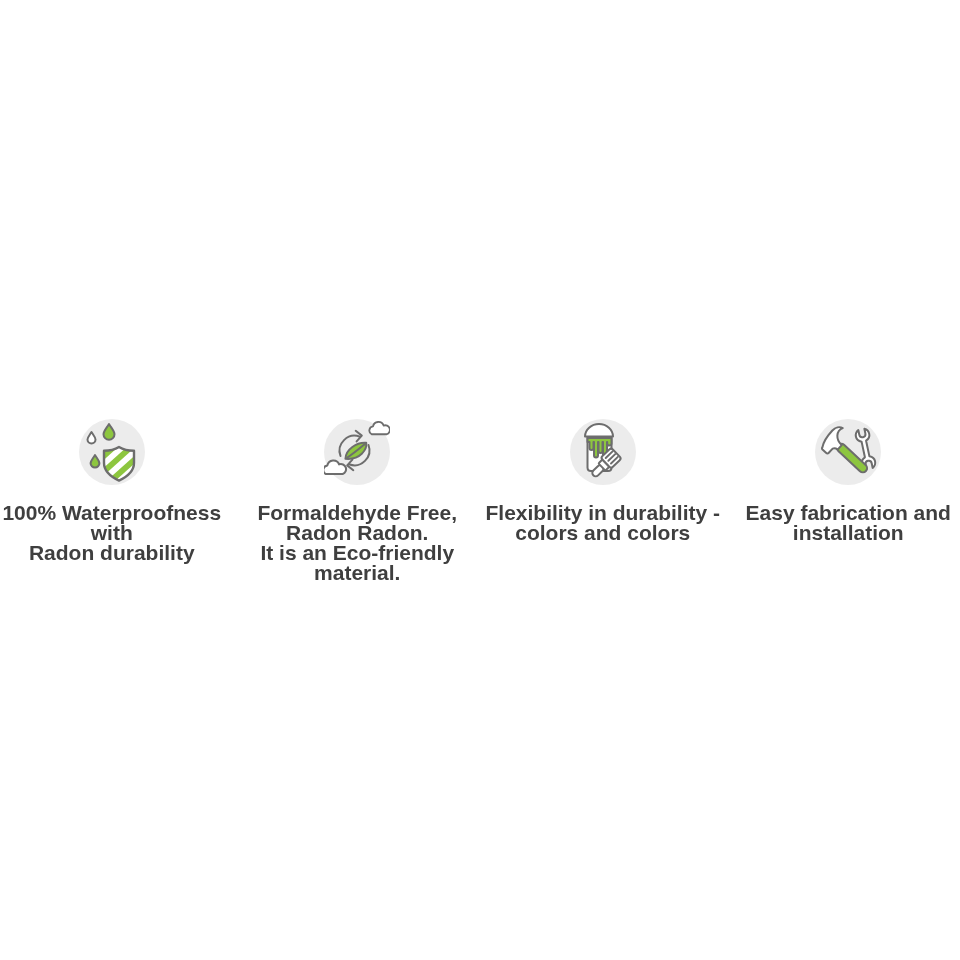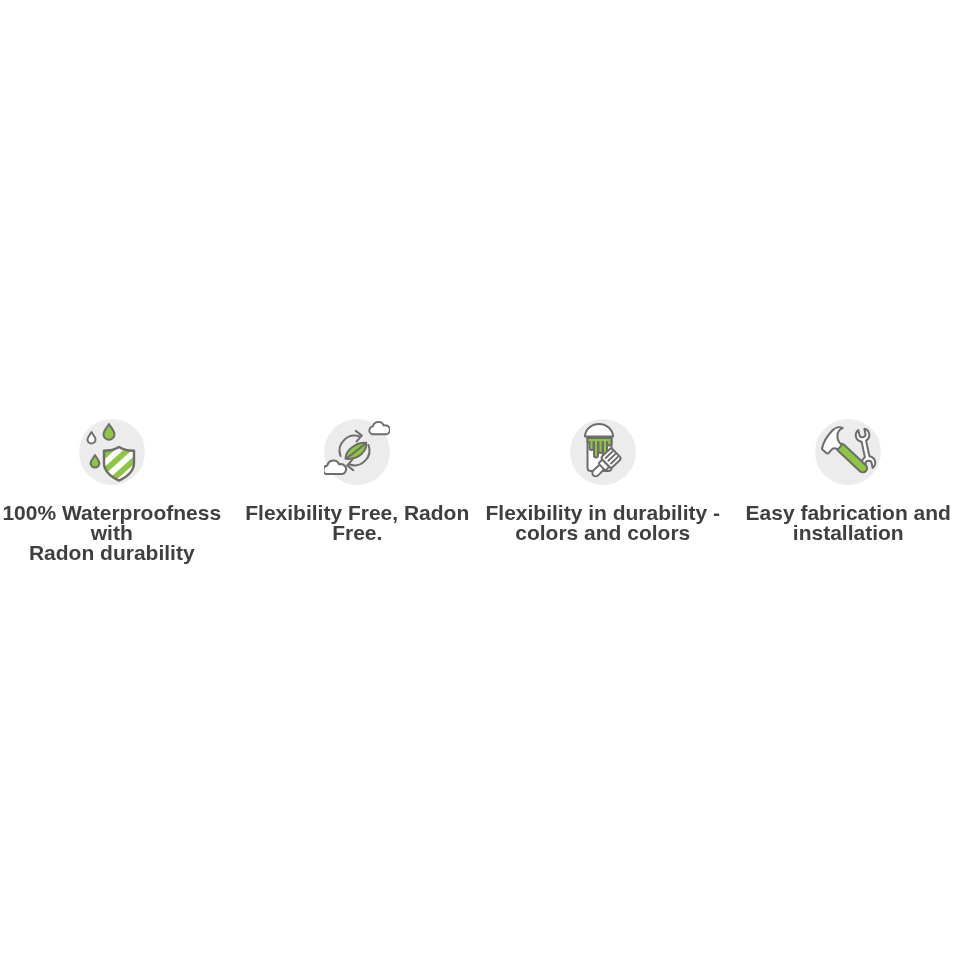--- a/index.html
+++ b/index.html
@@ -94,21 +94,22 @@
         </g>
         <g transform="translate(55,12.5) scale(0.92)">
           <path class="wh" d="M-8,3 A4.5,4.5 0 0 1 -6.5,-5.5 A6,6 0 0 1 5,-6.5 A4.5,4.5 0 0 1 8.5,3 Z" stroke-width="2"></path>
         </g>
         <g transform="translate(10,52) scale(1.02)">
           <path class="wh" d="M-8,3 A4.5,4.5 0 0 1 -6.5,-5.5 A6,6 0 0 1 5,-6.5 A4.5,4.5 0 0 1 8.5,3 Z" stroke-width="2"></path>
         </g>
       </svg>
     </div>
     <div class="label">
-      <span>Flexibility Free, Radon Free.</span>
+      <span>Formaldehyde Free, Radon Radon.</span>
+      <span>It is an Eco-friendly material.</span>
     </div>
   </div>
 
   <div class="feature">
     <div class="icon-wrap">
       <svg viewBox="0 0 66 66" aria-hidden="true">
         <circle class="bg" cx="33" cy="33" r="33"></circle>
         <path class="wh" d="M17.5,17.5 L17.5,48.5 Q17.5,52 21,52 L38,52 Q41.5,52 41.5,48.5 L41.5,17.5 Z"></path>
         <path class="gr" stroke-width="1.6" d="M17.5,19 L41.5,19 L41.5,24.5 Q41.5,26.5 39.2,26.5 Q37.2,26.5 37.2,24.5 L37.2,23
           L37,23 L37,38 Q37,40 35,40 Q33,40 33,38 L33,23

